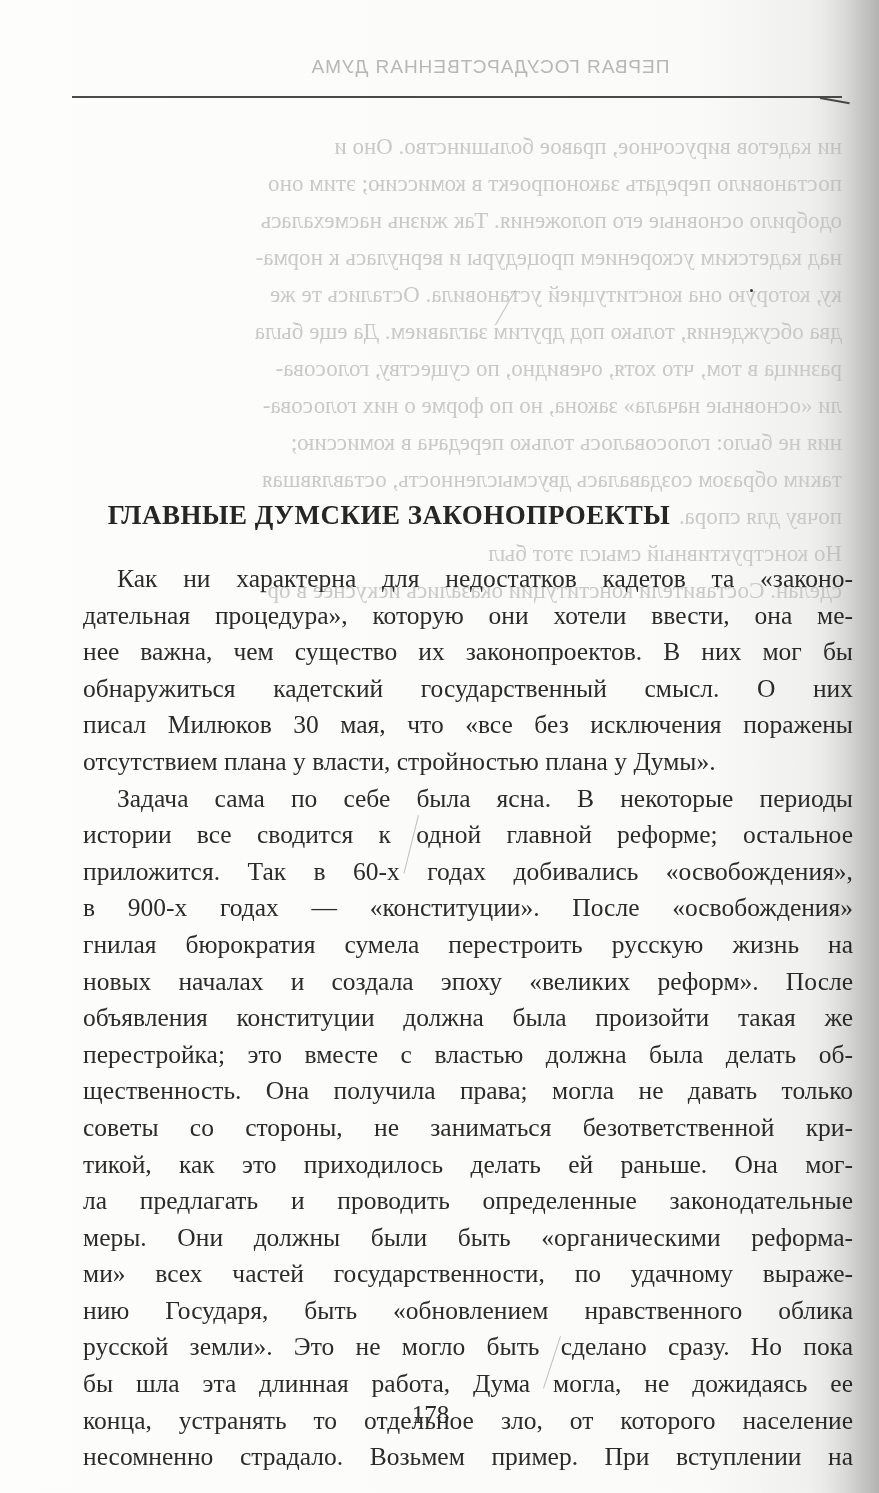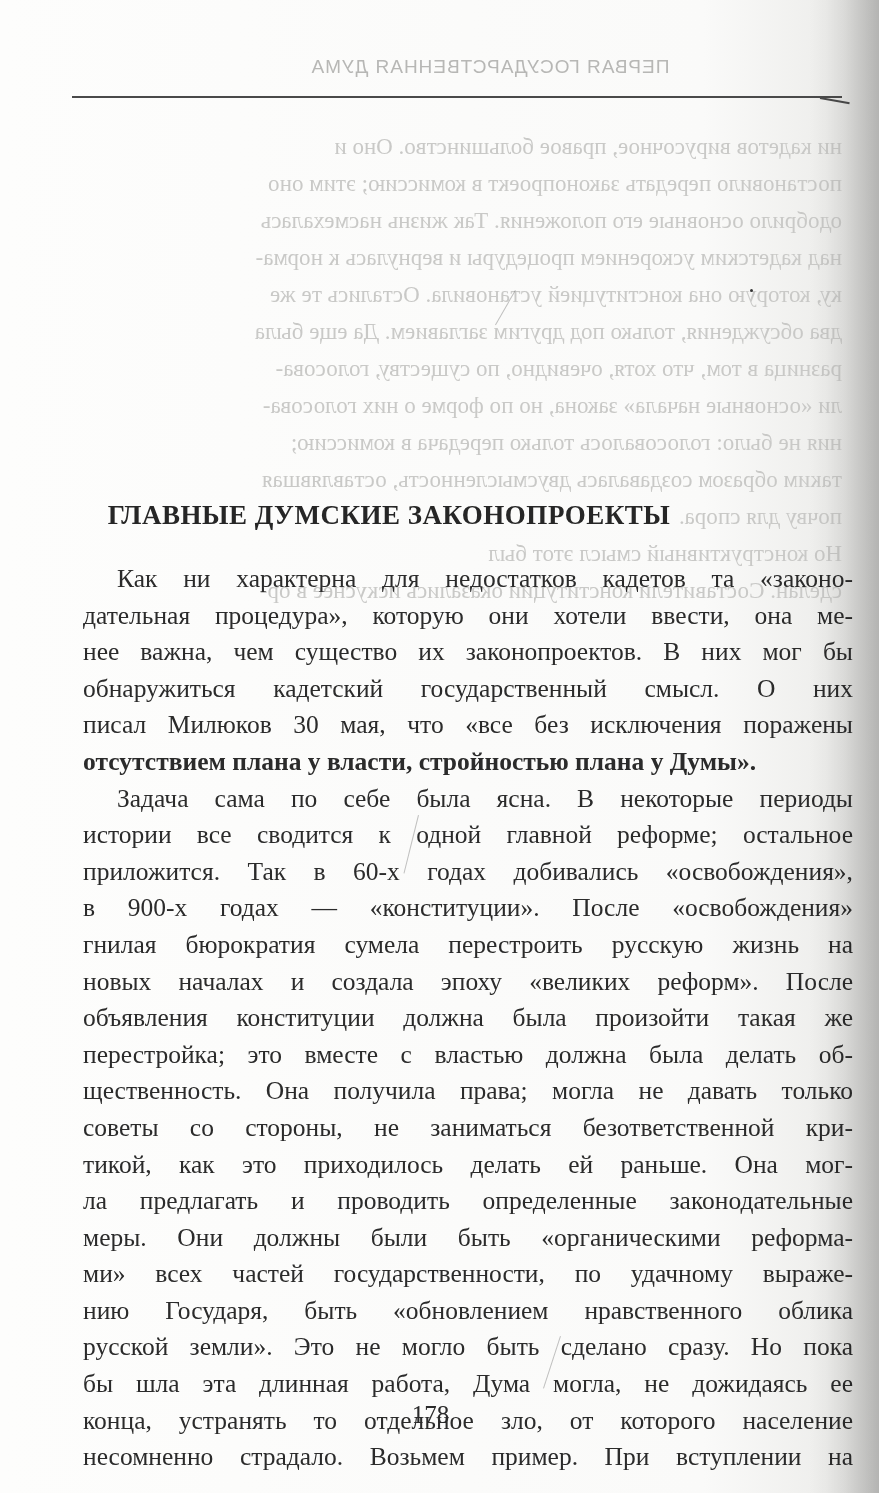--- a/index.html
+++ b/index.html
@@ -111,21 +111,20 @@
       display: block;
       text-align: justify;
       text-align-last: justify;
       white-space: nowrap;
     }
     .line.indent {
       text-indent: 34px;
     }
     .line.last {
       text-align-last: left;
-      font-weight: bold;
     }
     .page-number {
       position: absolute;
       top: 1401px;
       left: 0;
       width: 861px;
       text-align: center;
       font-size: 25px;
       color: #2b2b2b;
     }

